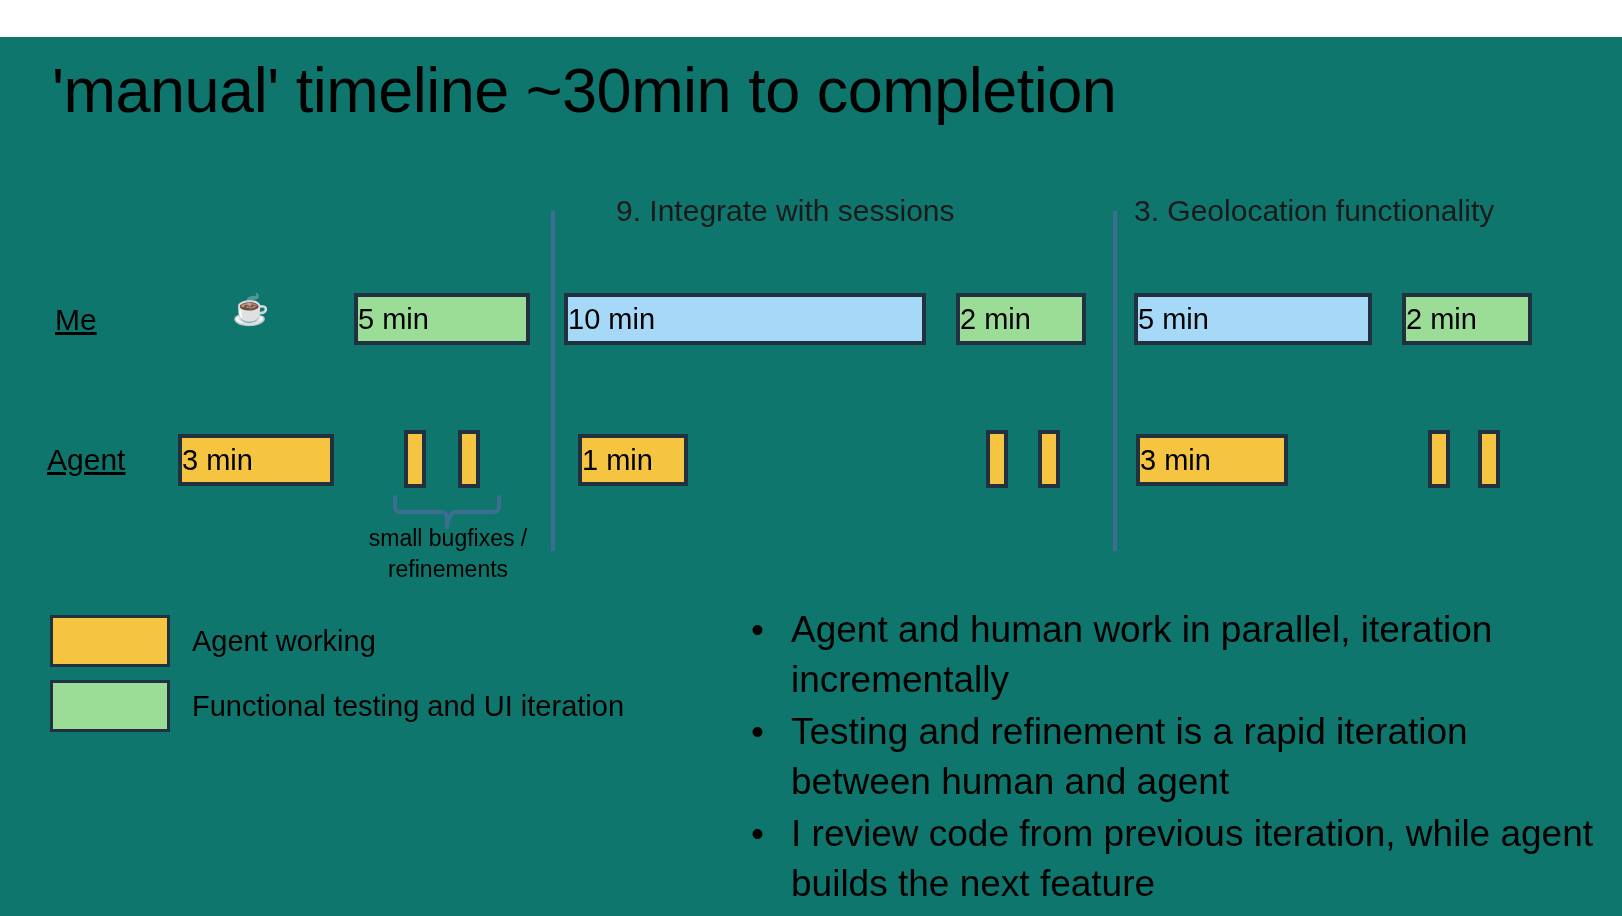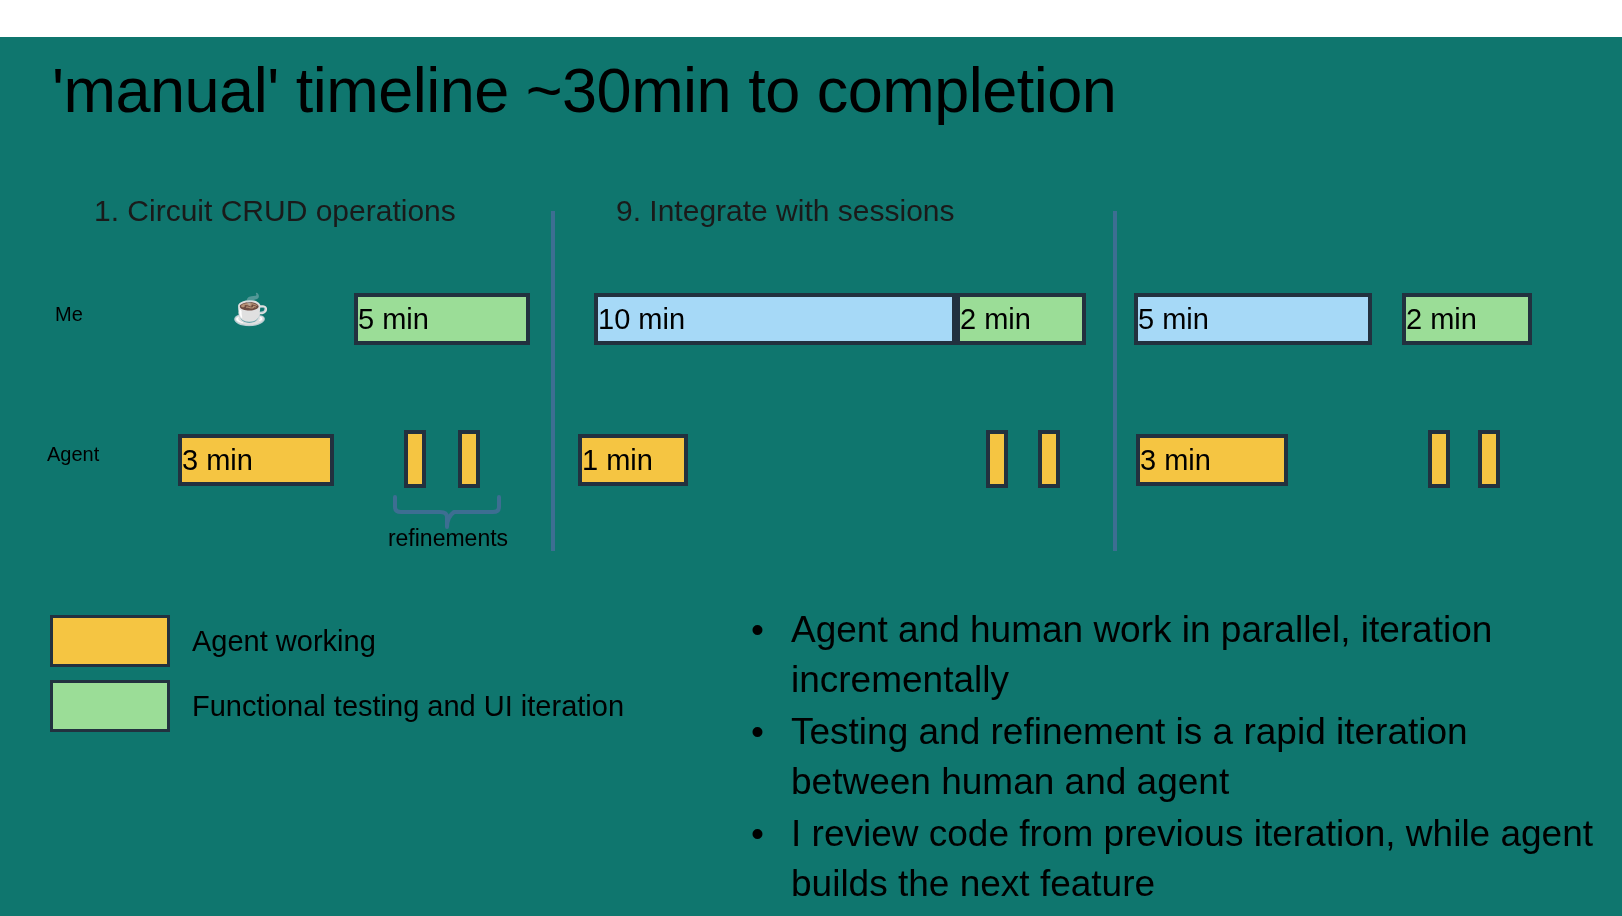--- a/index.html
+++ b/index.html
@@ -50,23 +50,24 @@
     background: #3d6e92;
     top: 174px;
     height: 340px;
   }
   #div-0 { left: 551px; }
   #div-1 { left: 1113px; }
 
   
   .row-label {
     position: absolute;
-    font-size: 20px;
-    color: #000000;
-    white-space: nowrap;
+    font-size: 30px;
+    color: #000000;
+    white-space: nowrap;
+    text-decoration: underline;
   }
   #lbl-me    { left: 55px; top: 266px; }
   #lbl-agent { left: 47px; top: 406px; }
 
   
   #coffee {
     position: absolute;
     left: 232px;
     top: 258px;
     font-size: 30px;
@@ -162,36 +163,36 @@
     flex: 1 1 auto;
   }
 </style>
 </head>
 <body>
 
 <div id="slide">
 
   <div id="title">'manual' timeline ~30min to completion</div>
 
-  <div class="section-header" id="hdr-0">1. Circuit CRUD operations</div>
   <div class="section-header" id="hdr-1">9. Integrate with sessions</div>
+  <div class="section-header" id="hdr-2">3. Geolocation functionality</div>
 
   <div class="divider" id="div-0"></div>
   <div class="divider" id="div-1"></div>
 
   <div class="row-label" id="lbl-me">Me</div>
   <div class="row-label" id="lbl-agent">Agent</div>
 
   <div id="coffee">☕</div>
 
   <div id="bars-layer">
       <div class="bar green" style="left: 354px; top: 256px; width: 176px; height: 52px;">
         <span>5 min</span>
       </div>
-      <div class="bar blue" style="left: 594px; top: 256px; width: 362px; height: 52px;">
+      <div class="bar blue" style="left: 564px; top: 256px; width: 362px; height: 52px;">
         <span>10 min</span>
       </div>
       <div class="bar green" style="left: 956px; top: 256px; width: 130px; height: 52px;">
         <span>2 min</span>
       </div>
       <div class="bar blue" style="left: 1134px; top: 256px; width: 238px; height: 52px;">
         <span>5 min</span>
       </div>
       <div class="bar green" style="left: 1402px; top: 256px; width: 130px; height: 52px;">
         <span>2 min</span>
@@ -212,20 +213,21 @@
       <div class="bar orange" style="left: 1428px; top: 393px; width: 22px; height: 58px;"></div>
       <div class="bar orange" style="left: 1478px; top: 393px; width: 22px; height: 58px;"></div>
     </div>
 
   <div id="bracket-wrap">
     <svg viewBox="0 0 110 34" xmlns="http://www.w3.org/2000/svg">
       <path d="M3 2 L3 12 Q3 17 9 17 L48 17 Q55 17 55 22 L55 32 Q55 22 62 17 L101 17 Q107 17 107 12 L107 2" fill="none" stroke="#3d6e92" stroke-width="4" stroke-linecap="round" stroke-linejoin="round"></path>
     </svg>
   </div>
   <div id="bracket-label">
+    <div>small bugfixes /</div>
     <div>refinements</div>
   </div>
 
   <div id="legend">
     <div class="legend-row">
       <div class="legend-swatch orange"></div>
       <div class="legend-text">Agent working</div>
     </div>
     <div class="legend-row">
       <div class="legend-swatch green"></div>

